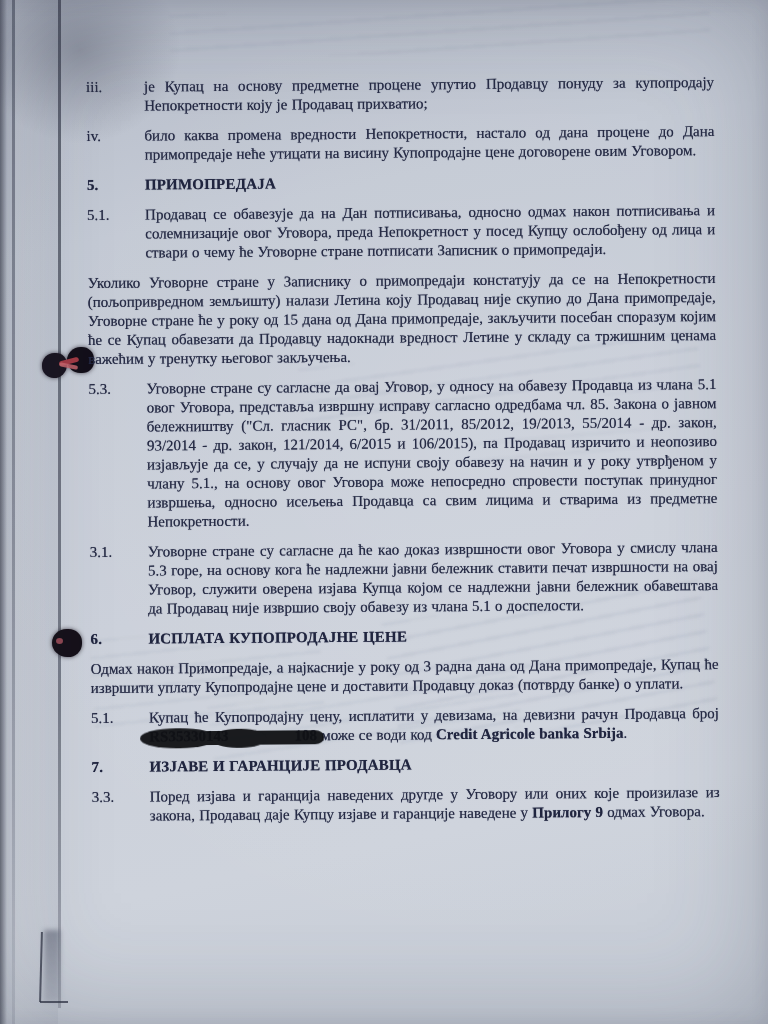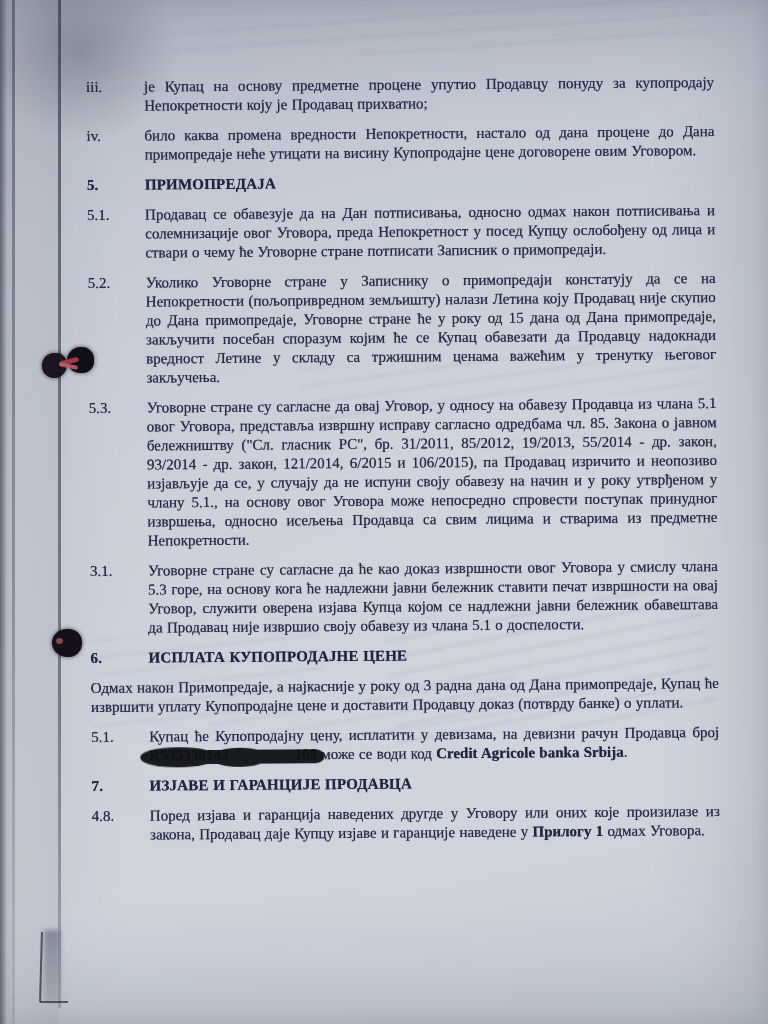--- a/index.html
+++ b/index.html
@@ -115,21 +115,20 @@
       <span class="num">5.</span>
       <p class="txt" style="text-align:left">ПРИМОПРЕДАЈА</p>
     </div>
 
     <div class="row">
       <span class="num">5.1.</span>
       <p class="txt">Продавац се обавезује да на Дан потписивања, односно одмах након потписивања и солемнизације овог Уговора, преда Непокретност у посед Купцу ослобођену од лица и ствари о чему ће Уговорне стране потписати Записник о примопредаји.</p>
     </div>
 
     <div class="row">
-      <span class="num">5.2.</span>
       <p class="txt">Уколико Уговорне стране у Записнику о примопредаји констатују да се на Непокретности (пољопривредном земљишту) налази Летина коју Продавац није скупио до Дана примопредаје, Уговорне стране ће у року од 15 дана од Дана примопредаје, закључити посебан споразум којим ће се Купац обавезати да Продавцу надокнади вредност Летине у складу са тржишним ценама важећим у тренутку његовог закључења.</p>
     </div>
 
     <div class="row">
       <span class="num">5.3.</span>
       <p class="txt">Уговорне стране су сагласне да овај Уговор, у односу на обавезу Продавца из члана 5.1 овог Уговора, представља извршну исправу сагласно одредбама чл. 85. Закона о јавном бележништву ("Сл. гласник РС", бр. 31/2011, 85/2012, 19/2013, 55/2014 - др. закон, 93/2014 - др. закон, 121/2014, 6/2015 и 106/2015), па Продавац изричито и неопозиво изјављује да се, у случају да не испуни своју обавезу на начин и у року утврђеном у члану 5.1., на основу овог Уговора може непосредно спровести поступак принудног извршења, односно исељења Продавца са свим лицима и стварима из предметне Непокретности.</p>
     </div>
 
     <div class="row">
       <span class="num">3.1.</span>
@@ -152,21 +151,21 @@
         <div><span class="acct"><span>RS35330143</span><span class="acct-gap"></span><span>108</span><span class="marker"></span></span><span> може се води код </span><b>Credit Agricole banka Srbija</b><span>.</span></div>
       </div>
     </div>
 
     <div class="row heading">
       <span class="num">7.</span>
       <p class="txt" style="text-align:left">ИЗЈАВЕ И ГАРАНЦИЈЕ ПРОДАВЦА</p>
     </div>
 
     <div class="row">
-      <span class="num">4.8.</span>
-      <p class="txt"><span>Поред изјава и гаранција наведених другде у Уговору или оних које произилазе из закона, Продавац даје Купцу изјаве и гаранције наведене у </span><b>Прилогу 1</b><span> одмах Уговора.</span></p>
+      <span class="num">3.3.</span>
+      <p class="txt"><span>Поред изјава и гаранција наведених другде у Уговору или оних које произилазе из закона, Продавац даје Купцу изјаве и гаранције наведене у </span><b>Прилогу 9</b><span> одмах Уговора.</span></p>
     </div>
 
   </div>
 
   <div class="tl-shade"></div>
   <div class="vignette"></div>
 </div>
 
 </body></html>

